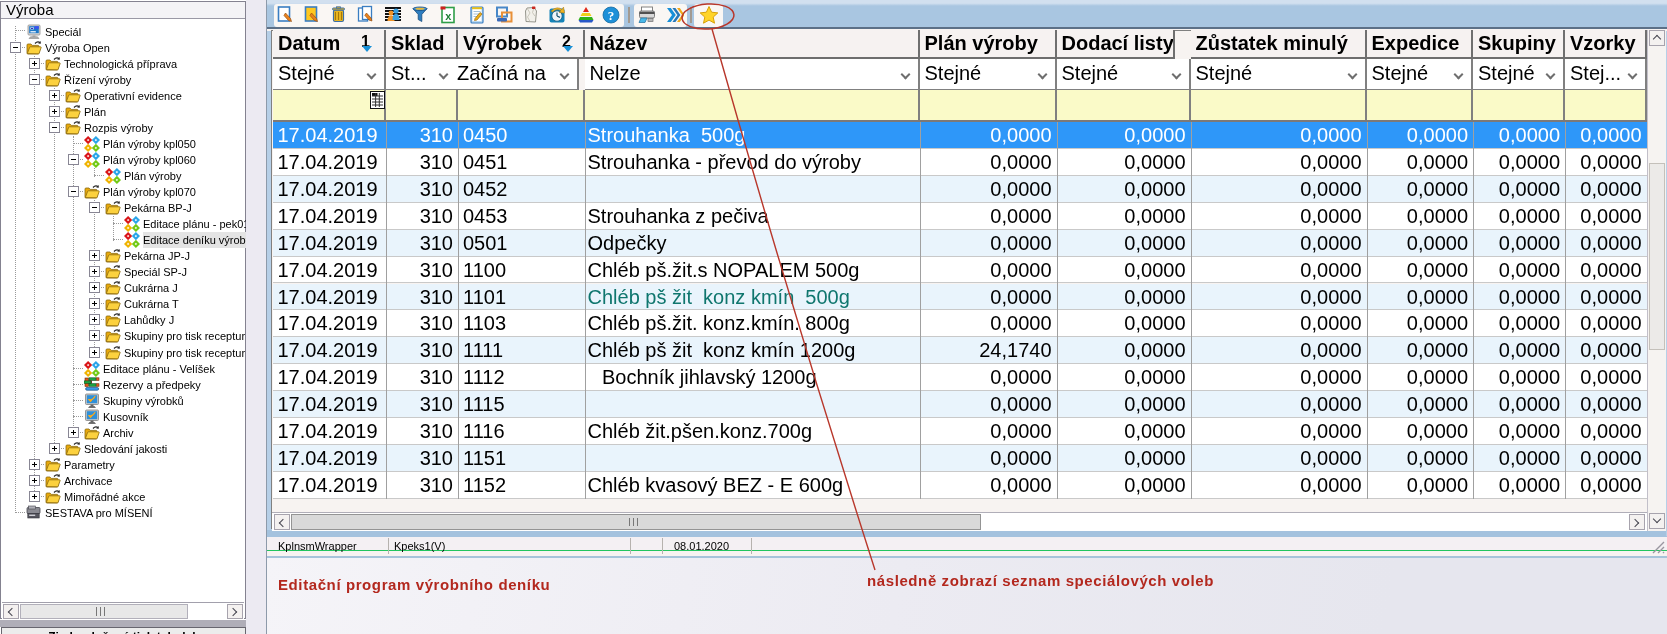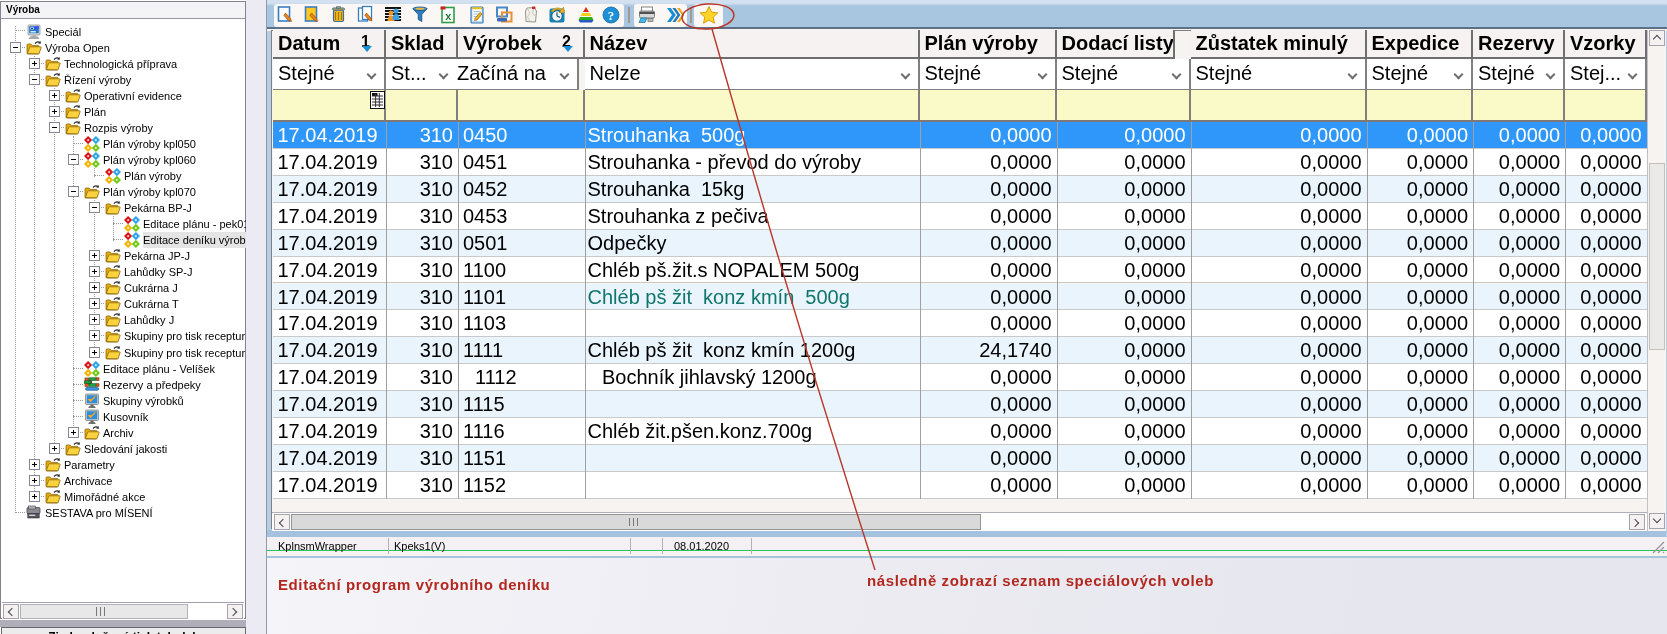--- a/index.html
+++ b/index.html
@@ -1,20 +1,20 @@
 <!DOCTYPE html>
 <html><head><meta charset="utf-8">
 <style>
 *{margin:0;padding:0;box-sizing:border-box;}
 html,body{width:1667px;height:634px;overflow:hidden;}
 body{font-family:"Liberation Sans",sans-serif;background:#fff;position:relative;}
 .a{position:absolute;}
 #treepanel{left:0;top:1px;width:246px;height:618px;border:1px solid #848290;background:#fff;}
 #treetitle{position:absolute;left:0;top:0;width:100%;height:17px;background:#f4f3f6;border-bottom:1px solid #9a98a5;
- font-size:10px;font-weight:bold;color:#000;padding-left:5px;line-height:16px;}
+ font-size:15px;font-weight:normal;color:#000;padding-left:5px;line-height:16px;}
 .trow{position:absolute;height:16px;font-size:11px;line-height:16px;white-space:nowrap;color:#000;}
 .tsel{background:#e4e4e4;}
 .box{position:absolute;width:11px;height:11px;background:#fff;border:1px solid #888694;}
 .box i{position:absolute;left:2px;top:4px;width:5px;height:1px;background:#000;}
 .box b{position:absolute;left:4px;top:2px;width:1px;height:5px;background:#000;}
 .dotv{position:absolute;width:1px;border-left:1px dotted #9a9a9a;}
 .doth{position:absolute;height:1px;border-top:1px dotted #9a9a9a;}
 #splitbg{left:246px;top:0;width:21px;height:634px;background:#eceaf2;}
 #rpanel{left:266px;top:0;width:1401px;height:635px;border-left:1px solid #8d9aaa;background:#f7f3f1;}
 #toolbar{left:267px;top:0;width:1400px;height:29px;background:linear-gradient(#d2e0ef 0%,#d2e0ef 12%,#a9c6e1 22%,#a9c6e1 100%);border-bottom:2px solid #5c7087;}
@@ -217,21 +217,21 @@
     </svg>
 <div class="trow" style="left:123px;top:246.2px">Pekárna JP-J</div>
 <div class="doth" style="left:93px;top:269px;width:10px"></div>
 <div class="box" style="left:88px;top:264.2px">
       <i></i>
       <b></b>
     </div>
 <svg class="a" style="left:104px;top:262.2px" width="16" height="16" viewBox="0 0 16 16">
       <use href="#folder"></use>
     </svg>
-<div class="trow" style="left:123px;top:262.2px">Lahůdky SP-J</div>
+<div class="trow" style="left:123px;top:262.2px">Speciál SP-J</div>
 <div class="doth" style="left:93px;top:285px;width:10px"></div>
 <div class="box" style="left:88px;top:280.3px">
       <i></i>
       <b></b>
     </div>
 <svg class="a" style="left:104px;top:278.3px" width="16" height="16" viewBox="0 0 16 16">
       <use href="#folder"></use>
     </svg>
 <div class="trow" style="left:123px;top:278.3px">Cukrárna J</div>
 <div class="doth" style="left:93px;top:301px;width:10px"></div>
@@ -454,21 +454,21 @@
   </svg>
 <div id="tblfrm" class="a"></div>
 <div class="hcell" style="left:273px;width:113px">Datum</div>
 <div class="hcell" style="left:386px;width:72px">Sklad</div>
 <div class="hcell" style="left:458px;width:126.5px">Výrobek</div>
 <div class="hcell" style="left:584.5px;width:335.0px">Název</div>
 <div class="hcell" style="left:919.5px;width:137.0px">Plán výroby</div>
 <div class="hcell" style="left:1056.5px;width:118px">Dodací listy</div>
 <div class="hcell" style="left:1190.5px;width:176.0px">Zůstatek minulý</div>
 <div class="hcell" style="left:1366.5px;width:106.5px">Expedice</div>
-<div class="hcell" style="left:1473px;width:92px">Rezervy</div>
+<div class="hcell" style="left:1473px;width:92px">Skupiny</div>
 <div class="hcell" style="left:1565px;width:81.5px">Vzorky</div>
 <div class="a" style="left:361px;top:33px;width:12px;font-size:16px;font-weight:bold;z-index:3">1</div>
 <div class="a" style="left:362px;top:46px;width:0;height:0;border-left:5px solid transparent;border-right:5px solid transparent;border-top:6px solid #1890d8;z-index:3"></div>
 <div class="a" style="left:562px;top:33px;width:12px;font-size:16px;font-weight:bold;z-index:3">2</div>
 <div class="a" style="left:563px;top:46px;width:0;height:0;border-left:5px solid transparent;border-right:5px solid transparent;border-top:6px solid #1890d8;z-index:3"></div>
 <div class="fcell" style="left:273px;width:113px">Stejné<div class="chev" style="right:8px;top:12px"></div></div>
 <div class="fcell" style="left:386px;width:72px">St...<div class="chev" style="right:8px;top:12px"></div></div>
 <div class="fcell" style="left:452px;width:126.5px">Začíná na<div class="chev" style="right:8px;top:12px"></div></div>
 <div class="fcell" style="left:584.5px;width:335.0px">Nelze<div class="chev" style="right:8px;top:12px"></div></div>
 <div class="fcell" style="left:919.5px;width:137.0px">Stejné<div class="chev" style="right:8px;top:12px"></div></div>
@@ -515,21 +515,20 @@
 <div class="dcell num" style="left:783.5px;width:134.0px;color:#000">0,0000</div>
 <div class="dcell num" style="left:917.5px;width:176.0px;color:#000">0,0000</div>
 <div class="dcell num" style="left:1093.5px;width:106.5px;color:#000">0,0000</div>
 <div class="dcell num" style="left:1200px;width:92px;color:#000">0,0000</div>
 <div class="dcell num" style="left:1292px;width:81.5px;color:#000">0,0000</div>
 </div>
 <div class="drow" style="top:175.89999999999998px;background:#e9f4fc;color:#000;border-bottom:1px solid #c9c9c9">
 <div class="dcell " style="left:0px;width:113px;padding-left:4.5px;color:#000">17.04.2019</div>
 <div class="dcell num" style="left:113px;width:72px;color:#000">310</div>
 <div class="dcell " style="left:185px;width:126.5px;padding-left:5px;color:#000">0452</div>
-<div class="dcell " style="left:311.5px;width:335.0px;padding-left:3px;color:#000">Strouhanka  15kg</div>
 <div class="dcell num" style="left:646.5px;width:137.0px;color:#000">0,0000</div>
 <div class="dcell num" style="left:783.5px;width:134.0px;color:#000">0,0000</div>
 <div class="dcell num" style="left:917.5px;width:176.0px;color:#000">0,0000</div>
 <div class="dcell num" style="left:1093.5px;width:106.5px;color:#000">0,0000</div>
 <div class="dcell num" style="left:1200px;width:92px;color:#000">0,0000</div>
 <div class="dcell num" style="left:1292px;width:81.5px;color:#000">0,0000</div>
 </div>
 <div class="drow" style="top:202.79999999999998px;background:#fff;color:#000;border-bottom:1px solid #c9c9c9">
 <div class="dcell " style="left:0px;width:113px;padding-left:4.5px;color:#000">17.04.2019</div>
 <div class="dcell num" style="left:113px;width:72px;color:#000">310</div>
@@ -575,20 +574,21 @@
 <div class="dcell num" style="left:783.5px;width:134.0px;color:#000">0,0000</div>
 <div class="dcell num" style="left:917.5px;width:176.0px;color:#000">0,0000</div>
 <div class="dcell num" style="left:1093.5px;width:106.5px;color:#000">0,0000</div>
 <div class="dcell num" style="left:1200px;width:92px;color:#000">0,0000</div>
 <div class="dcell num" style="left:1292px;width:81.5px;color:#000">0,0000</div>
 </div>
 <div class="drow" style="top:310.4px;background:#fff;color:#000;border-bottom:1px solid #c9c9c9">
 <div class="dcell " style="left:0px;width:113px;padding-left:4.5px;color:#000">17.04.2019</div>
 <div class="dcell num" style="left:113px;width:72px;color:#000">310</div>
 <div class="dcell " style="left:185px;width:126.5px;padding-left:5px;color:#000">1103</div>
+<div class="dcell " style="left:311.5px;width:335.0px;padding-left:3px;color:#000">Chléb pš.žit. konz.kmín. 800g</div>
 <div class="dcell num" style="left:646.5px;width:137.0px;color:#000">0,0000</div>
 <div class="dcell num" style="left:783.5px;width:134.0px;color:#000">0,0000</div>
 <div class="dcell num" style="left:917.5px;width:176.0px;color:#000">0,0000</div>
 <div class="dcell num" style="left:1093.5px;width:106.5px;color:#000">0,0000</div>
 <div class="dcell num" style="left:1200px;width:92px;color:#000">0,0000</div>
 <div class="dcell num" style="left:1292px;width:81.5px;color:#000">0,0000</div>
 </div>
 <div class="drow" style="top:337.29999999999995px;background:#e9f4fc;color:#000;border-bottom:1px solid #c9c9c9">
 <div class="dcell " style="left:0px;width:113px;padding-left:4.5px;color:#000">17.04.2019</div>
 <div class="dcell num" style="left:113px;width:72px;color:#000">310</div>
@@ -597,21 +597,21 @@
 <div class="dcell num" style="left:646.5px;width:137.0px;color:#000">24,1740</div>
 <div class="dcell num" style="left:783.5px;width:134.0px;color:#000">0,0000</div>
 <div class="dcell num" style="left:917.5px;width:176.0px;color:#000">0,0000</div>
 <div class="dcell num" style="left:1093.5px;width:106.5px;color:#000">0,0000</div>
 <div class="dcell num" style="left:1200px;width:92px;color:#000">0,0000</div>
 <div class="dcell num" style="left:1292px;width:81.5px;color:#000">0,0000</div>
 </div>
 <div class="drow" style="top:364.2px;background:#fff;color:#000;border-bottom:1px solid #c9c9c9">
 <div class="dcell " style="left:0px;width:113px;padding-left:4.5px;color:#000">17.04.2019</div>
 <div class="dcell num" style="left:113px;width:72px;color:#000">310</div>
-<div class="dcell " style="left:185px;width:126.5px;padding-left:17px;color:#000">1112</div>
+<div class="dcell " style="left:185px;width:126.5px;padding-left:5px;color:#000">1112</div>
 <div class="dcell " style="left:326px;width:335.0px;padding-left:3px;color:#000">Bochník jihlavský 1200g</div>
 <div class="dcell num" style="left:646.5px;width:137.0px;color:#000">0,0000</div>
 <div class="dcell num" style="left:783.5px;width:134.0px;color:#000">0,0000</div>
 <div class="dcell num" style="left:917.5px;width:176.0px;color:#000">0,0000</div>
 <div class="dcell num" style="left:1093.5px;width:106.5px;color:#000">0,0000</div>
 <div class="dcell num" style="left:1200px;width:92px;color:#000">0,0000</div>
 <div class="dcell num" style="left:1292px;width:81.5px;color:#000">0,0000</div>
 </div>
 <div class="drow" style="top:391.1px;background:#e9f4fc;color:#000;border-bottom:1px solid #c9c9c9">
 <div class="dcell " style="left:0px;width:113px;padding-left:4.5px;color:#000">17.04.2019</div>
@@ -644,20 +644,21 @@
 <div class="dcell num" style="left:783.5px;width:134.0px;color:#000">0,0000</div>
 <div class="dcell num" style="left:917.5px;width:176.0px;color:#000">0,0000</div>
 <div class="dcell num" style="left:1093.5px;width:106.5px;color:#000">0,0000</div>
 <div class="dcell num" style="left:1200px;width:92px;color:#000">0,0000</div>
 <div class="dcell num" style="left:1292px;width:81.5px;color:#000">0,0000</div>
 </div>
 <div class="drow" style="top:471.79999999999995px;background:#fff;color:#000;border-bottom:1px solid #c9c9c9">
 <div class="dcell " style="left:0px;width:113px;padding-left:4.5px;color:#000">17.04.2019</div>
 <div class="dcell num" style="left:113px;width:72px;color:#000">310</div>
 <div class="dcell " style="left:185px;width:126.5px;padding-left:5px;color:#000">1152</div>
+<div class="dcell " style="left:311.5px;width:335.0px;padding-left:3px;color:#000">Chléb kvasový BEZ - E 600g</div>
 <div class="dcell num" style="left:646.5px;width:137.0px;color:#000">0,0000</div>
 <div class="dcell num" style="left:783.5px;width:134.0px;color:#000">0,0000</div>
 <div class="dcell num" style="left:917.5px;width:176.0px;color:#000">0,0000</div>
 <div class="dcell num" style="left:1093.5px;width:106.5px;color:#000">0,0000</div>
 <div class="dcell num" style="left:1200px;width:92px;color:#000">0,0000</div>
 <div class="dcell num" style="left:1292px;width:81.5px;color:#000">0,0000</div>
 </div>
 <div class="colsep" style="left:386px"></div>
 <div class="colsep" style="left:458px"></div>
 <div class="colsep" style="left:584.5px"></div>

